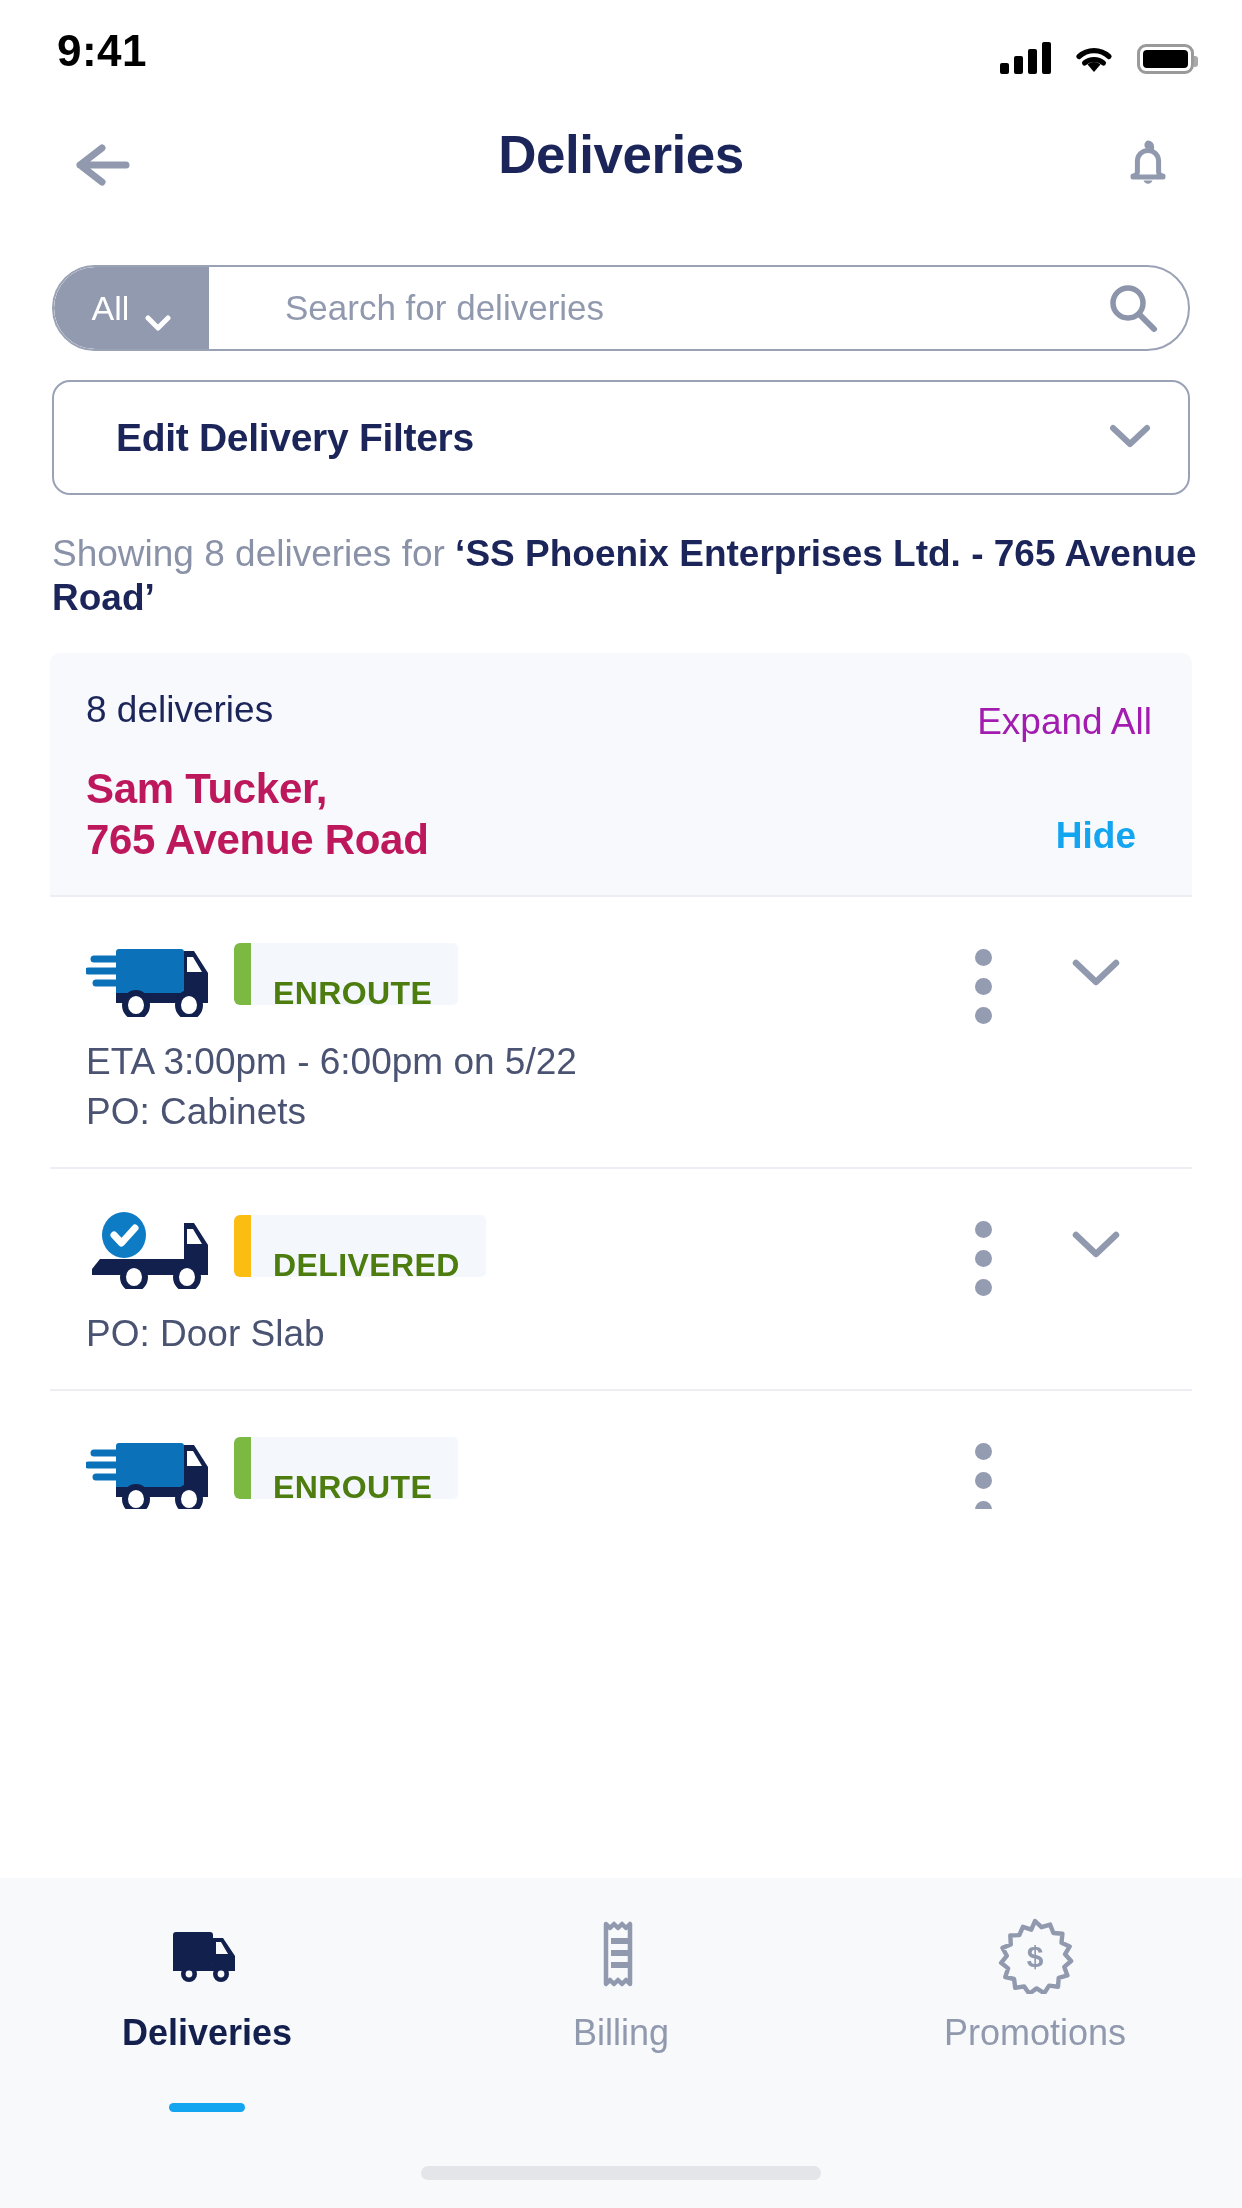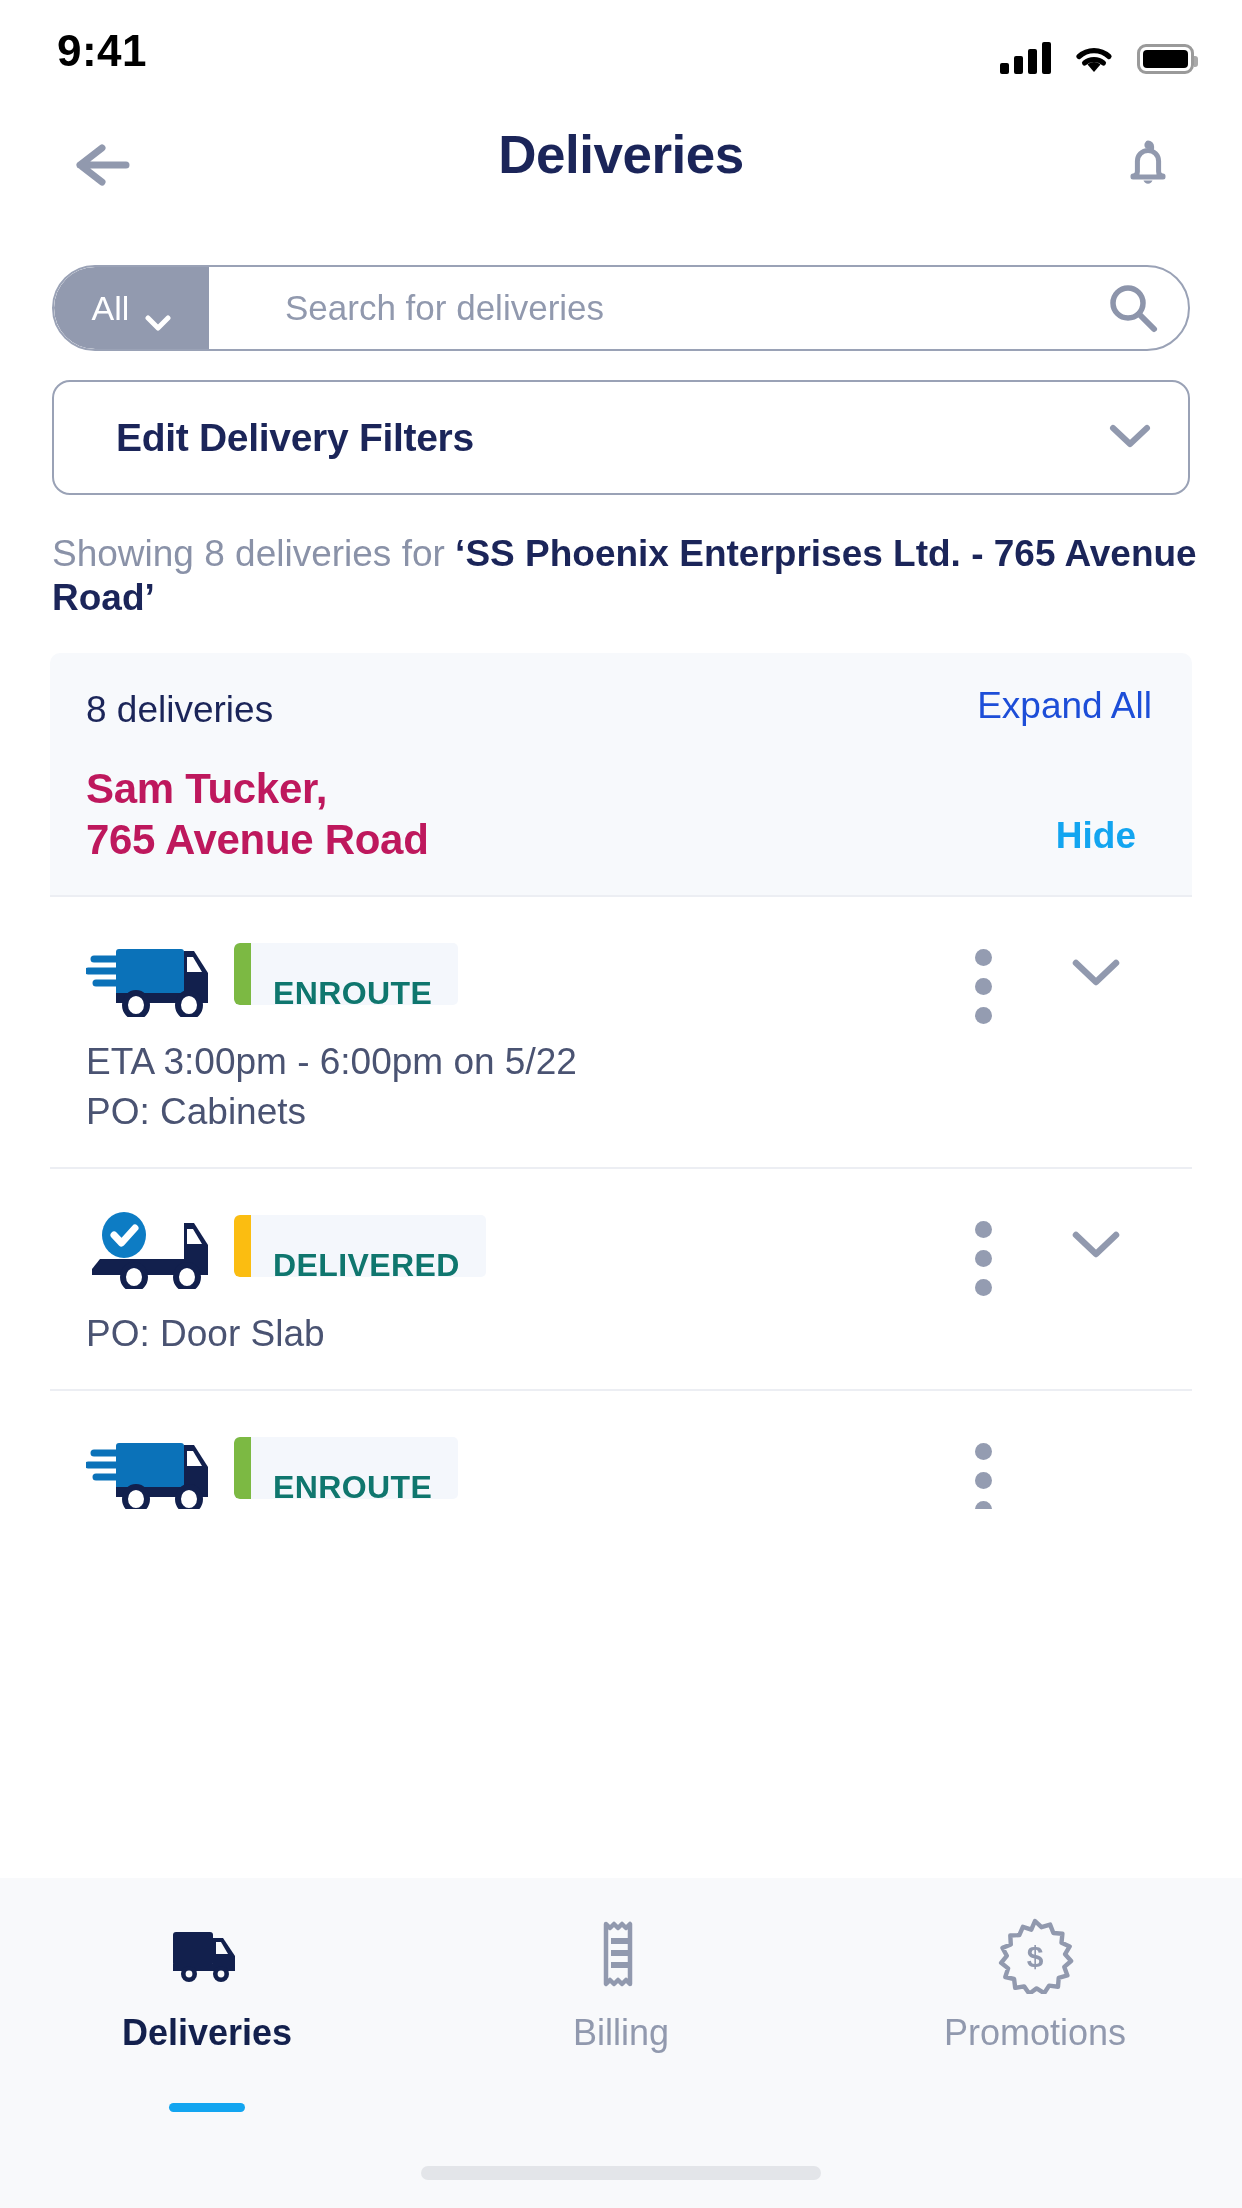--- a/index.html
+++ b/index.html
@@ -79,41 +79,41 @@
   .card {
     position:absolute; left:50px; top:653px; width:1142px;
     background:#fff; border-radius:10px;
   }
   .card-head {
     background:#f7f9fc; padding:36px 36px 30px 36px; border-radius:10px 10px 0 0;
     position:relative; min-height:210px;
   }
   .ch-count { font-size:37px; color:#1b2559; }
   .ch-expand {
-    position:absolute; right:40px; top:32px;
-    font-size:37px; color:#1d4ed8; cursor:pointer;
+    position:absolute; right:40px; top:48px;
+    font-size:37px; color:#a21caf; cursor:pointer;
   }
   .ch-name {
     margin-top:32px; font-size:42px; font-weight:700; color:#be185d; line-height:1.22;
     letter-spacing:-0.3px;
   }
   .ch-hide {
     position:absolute; right:56px; bottom:38px;
     font-size:37px; color:#13a5f0; font-weight:700; cursor:pointer;
   }
 
   .drow { border-top:2px solid #eceef3; padding:32px 36px 30px 36px; position:relative; background:#fff;}
   .drow-top { display:flex; align-items:center; height:90px; }
   .truck-wrap { width:130px; display:flex; align-items:center; }
   .badge {
     display:inline-flex; align-items:center; height:62px;
     background:#f4f7fc; border-radius:5px; overflow:hidden; margin-left:18px;
   }
   .badge .bar { width:17px; height:62px; border-radius:6px 0 0 6px;}
-  .badge .btxt { padding:0 26px 0 22px; font-size:32px; font-weight:700; color:#0f766e; letter-spacing:0.4px;margin-top:38px;}
+  .badge .btxt { padding:0 26px 0 22px; font-size:32px; font-weight:700; color:#4d7c0f; letter-spacing:0.4px;margin-top:38px;}
   .kebab { position:absolute; right:200px; top:52px; display:flex; flex-direction:column; gap:12px; cursor:pointer;}
   .kebab i { width:17px; height:17px; border-radius:50%; background:#949cb1; display:block;}
   .row-chevron { position:absolute; right:70px; top:60px; cursor:pointer;}
   .drow-lines { margin-top:18px; }
   .dline { font-size:37px; color:#4a5372; line-height:1.35; }
 
   
   .drow-partial { overflow:hidden; height:120px; }
 
   

